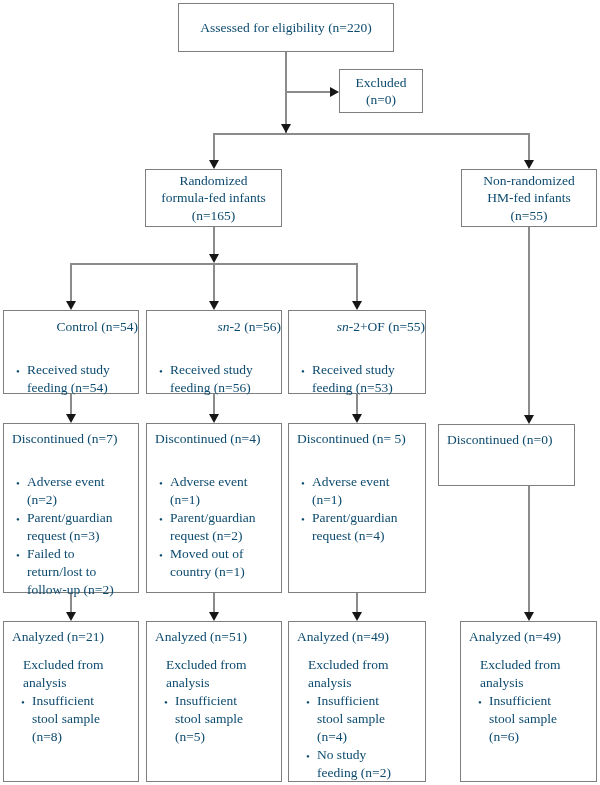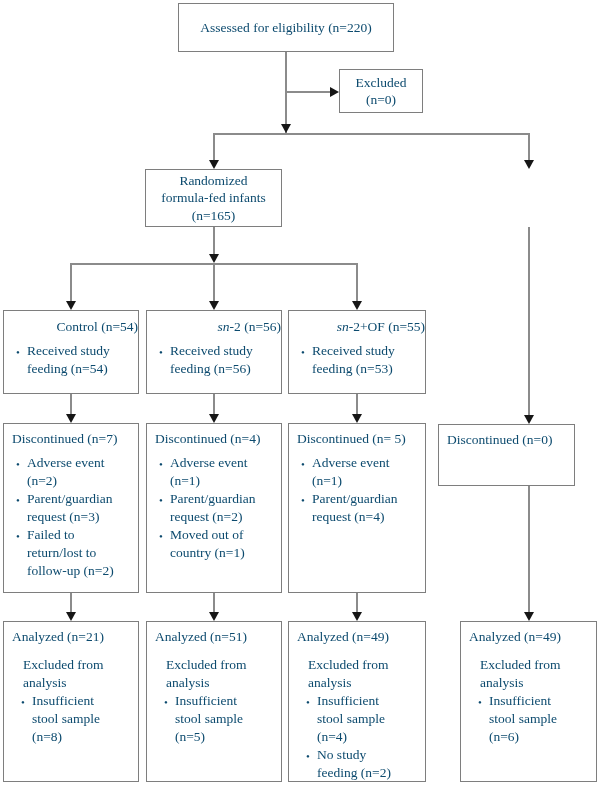--- a/index.html
+++ b/index.html
@@ -10,21 +10,21 @@
   }
   .box{position:absolute;box-sizing:border-box;border:1.5px solid #7e7e7e;background:#ffffff;}
   .vline{position:absolute;width:2px;background:#8b8b8b;}
   .hline{position:absolute;height:2px;background:#8b8b8b;}
   .arr-d{position:absolute;width:0;height:0;border-left:5px solid transparent;border-right:5px solid transparent;border-top:9px solid #161616;}
   .arr-r{position:absolute;width:0;height:0;border-top:5px solid transparent;border-bottom:5px solid transparent;border-left:9px solid #161616;}
   .cbox{display:flex;align-items:center;justify-content:center;}
   .ctext{white-space:pre-line;text-align:center;line-height:17.5px;}
   .arm .heading{text-align:right;padding-top:7px;line-height:18px;}
   .listbox .heading{padding:6px 4px 0 8px;line-height:18px;}
-  .bullets{list-style:none;margin:6px 0 0;padding:0 2px 0 12px;}
+  .bullets{list-style:none;margin:25px 0 0;padding:0 2px 0 12px;}
   .bullets li{position:relative;padding-left:11px;line-height:18px;white-space:pre-line;}
   .bullets li::before{content:"\2022";position:absolute;left:0;top:1px;font-size:11px;}
   .ana .sub{padding:10px 2px 0 19px;line-height:18px;white-space:pre-line;}
   .ana .bullets{margin-top:0;padding-left:17px;}
   .it{font-style:italic;}
 </style>
 </head>
 <body>
 
 <div class="canvas">
@@ -78,20 +78,25 @@
     <div class="ctext">Excluded
 (n=0)</div>
   </div>
 
   <div class="box cbox" style="left:145px;top:169px;width:137px;height:58px">
     <div class="ctext">Randomized
 formula-fed infants
 (n=165)</div>
   </div>
 
+  <div class="box cbox" style="left:461px;top:169px;width:136px;height:58px">
+    <div class="ctext">Non-randomized
+HM-fed infants
+(n=55)</div>
+  </div>
 
   <div class="box arm" style="left:3px;top:310px;width:136px;height:84px">
     <div class="heading"><span class="it"></span><span>Control (n=54)</span></div>
     <ul class="bullets">
       <li>Received study
 feeding (n=54)</li>
     </ul>
   </div>
 
   <div class="box arm" style="left:146px;top:310px;width:136px;height:84px">

